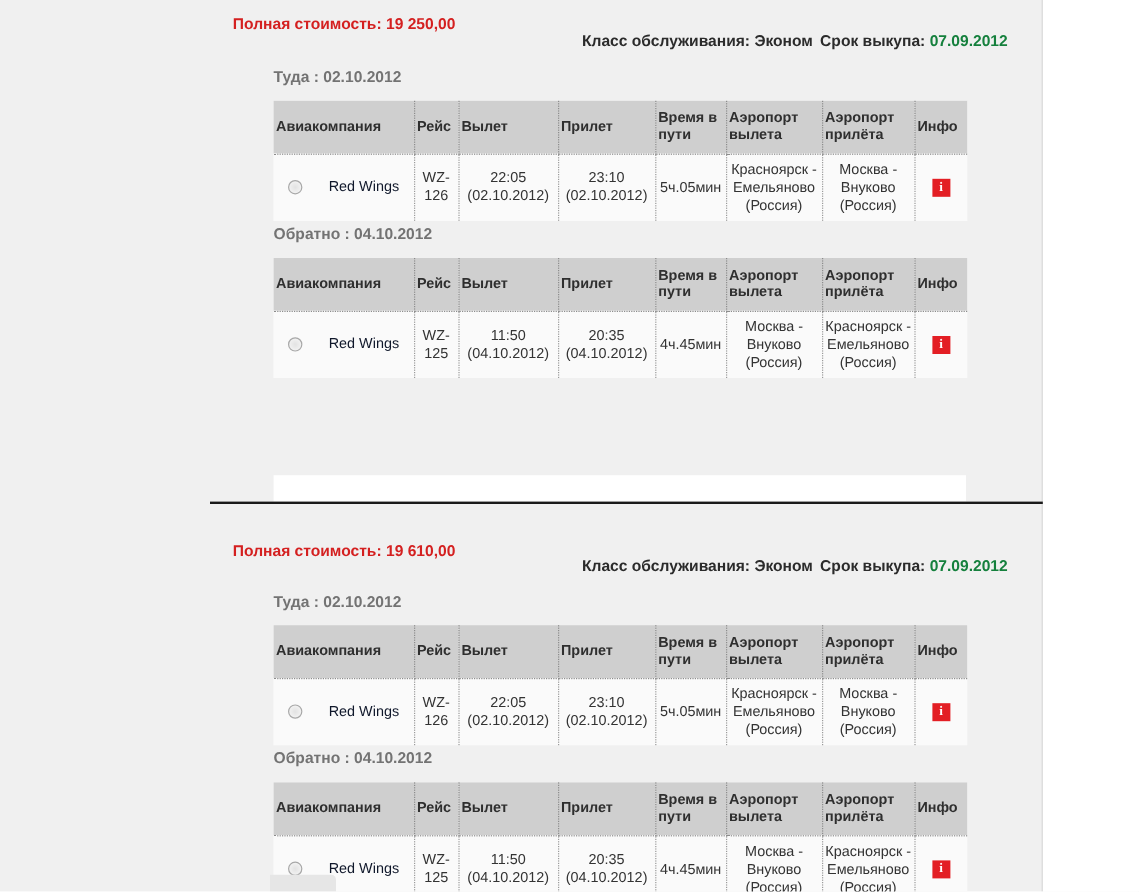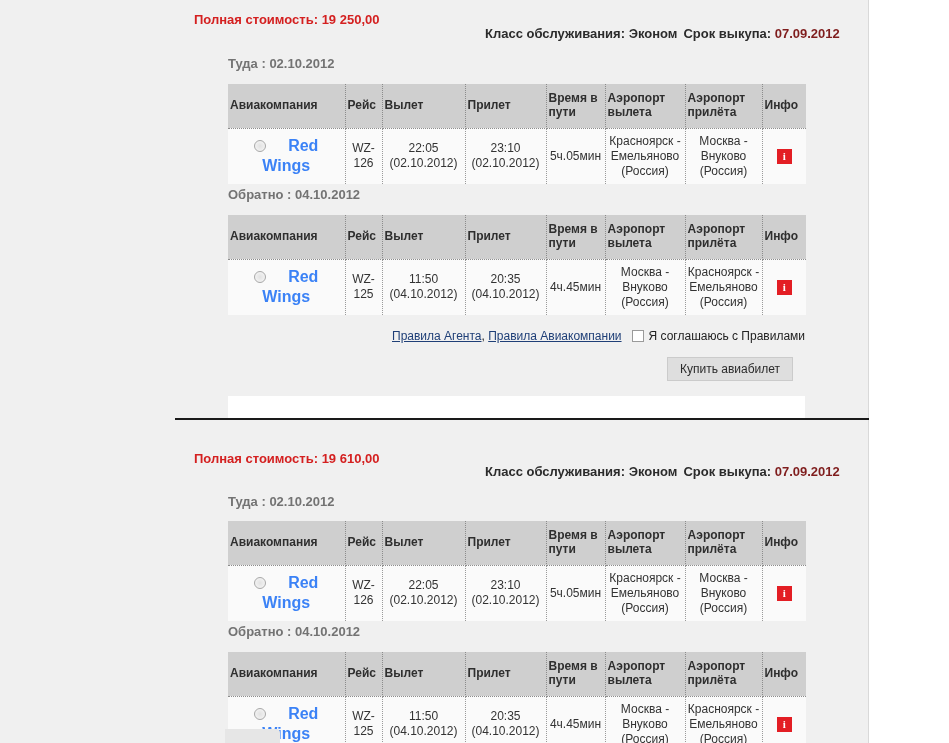--- a/index.html
+++ b/index.html
@@ -38,21 +38,21 @@
     font-size: 13px;
     white-space: nowrap;
   }
   .class-line {
     position: absolute;
     font-size: 13px;
     font-weight: bold;
     color: #2b2b2b;
     white-space: nowrap;
   }
-  .class-line .date-val { color: #7f1d1d; }
+  .class-line .date-val { color: #15803d; }
   .class-line .sep { display: inline-block; width: 6px; }
 
   .leg-title {
     position: absolute;
     color: #737373;
     font-weight: bold;
     font-size: 13px;
     white-space: nowrap;
   }
 
@@ -92,21 +92,21 @@
   td.airline-cell .radio {
     display: inline-block;
     width: 12px; height: 12px;
     border-radius: 50%;
     border: 1px solid #a8a8a8;
     background: radial-gradient(circle at 50% 50%, #e2e2e2 0%, #efefef 60%, #fbfbfb 100%);
     vertical-align: middle;
     margin-right: 22px;
   }
   td.airline-cell .airline-name {
-    font-size: 16px; color: #3b82f6; vertical-align: middle; font-weight: bold;
+    font-size: 12px; color: #0f172a; vertical-align: middle;
   }
   .info-badge {
     display: inline-block;
     width: 15px; height: 15px;
     background: #e31e24;
     color: #ffffff;
     font-family: "Liberation Serif", serif;
     font-weight: bold;
     font-size: 11px;
     line-height: 15px;
@@ -284,26 +284,21 @@
           <span>Емельяново</span><br>
           <span>(Россия)</span>
         </td>
         <td>
           <span class="info-badge">i</span>
         </td>
       </tr>
     </tbody>
   </table>
 
-  <div class="rules-row" style="left:392px; top:329px;">
-    <a href="#">Правила Агента</a><span>,</span>
-    <a href="#">Правила Авиакомпании</a><span class="cb"></span><span>Я соглашаюсь с Правилами</span>
-  </div>
-
-  <button class="buy-btn" style="left:667px; top:357px;">Купить авиабилет</button>
+
 
   <div class="white-panel" style="left:228px; top:396px; width:577px; height:22px;"></div>
   <div class="divider" style="left:175px; top:418px; width:694px;"></div>
 
   <div class="price-line" style="left:194px; top:451px;">
     <span>Полная стоимость:</span>
     <span>19 610,00</span>
   </div>
 
   <div class="class-line" style="left:485px; top:464px;">

